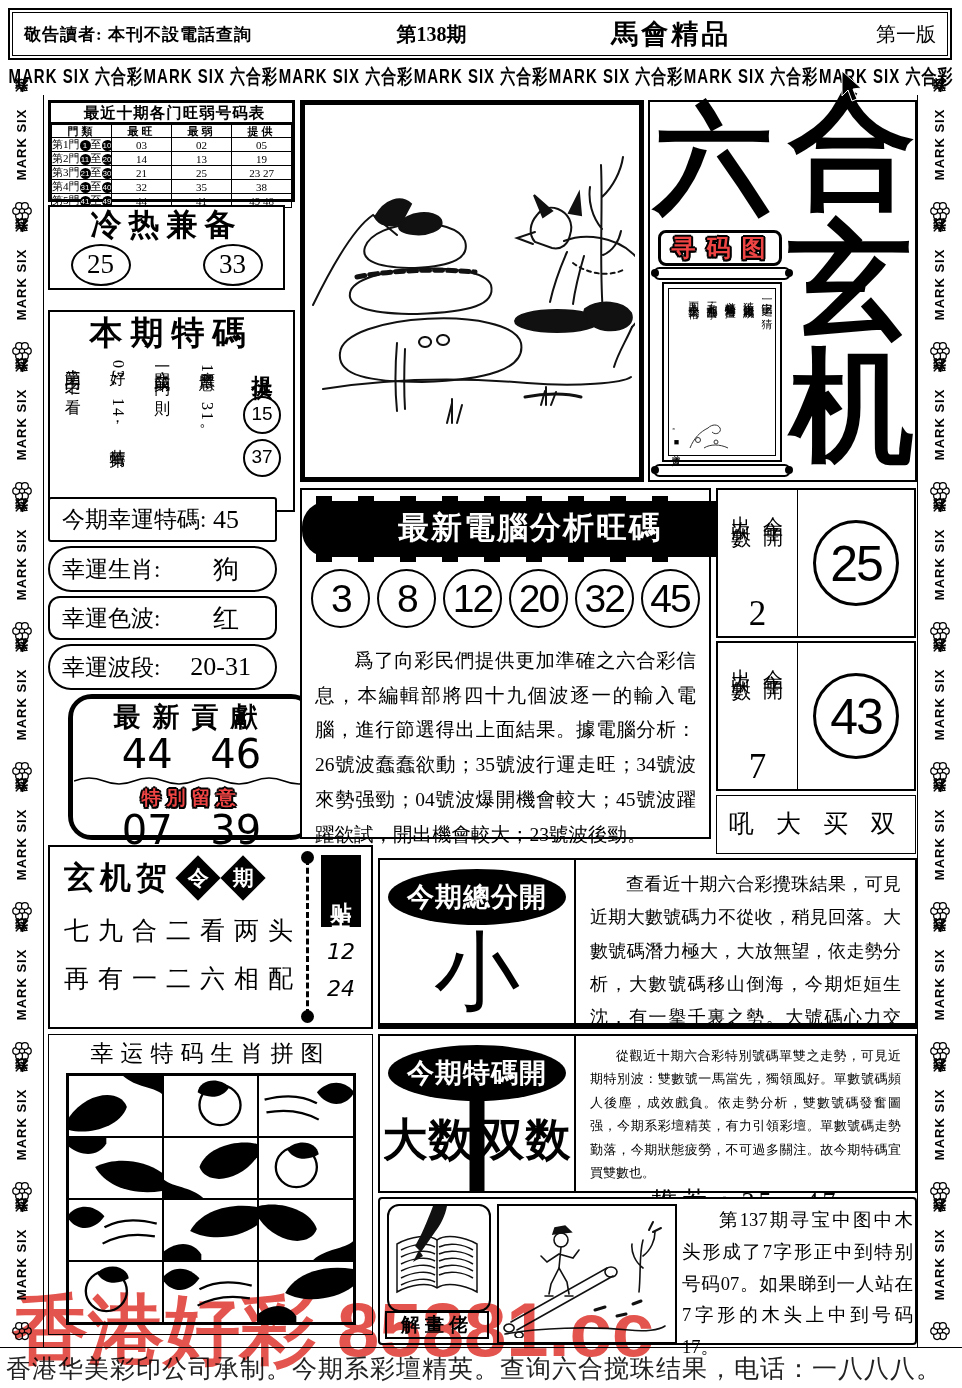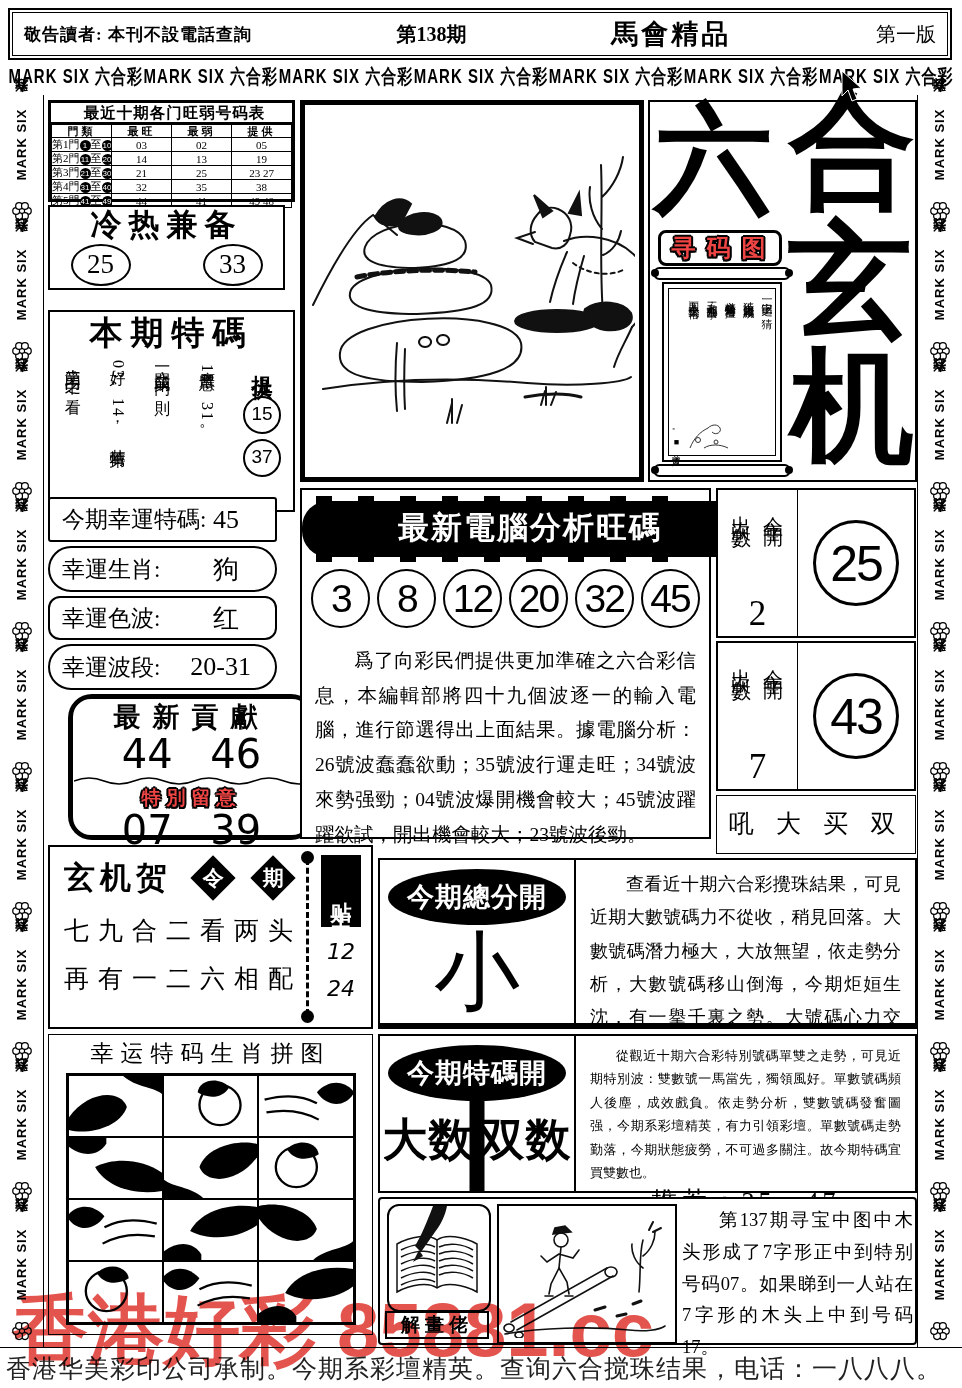--- a/index.html
+++ b/index.html
@@ -67,21 +67,21 @@
   #contrib .c-title{font-size:27px;font-weight:bold;text-align:center;letter-spacing:12px;line-height:32px;}
   .numrow{display:flex;justify-content:space-around;padding:0 30px;
           font-family:"DejaVu Sans",sans-serif;font-size:40px;line-height:42px;}
   .outline-text{color:#ef4444;font-weight:bold;
     text-shadow:-1.5px -1.5px 0 #000,1.5px -1.5px 0 #000,-1.5px 1.5px 0 #000,1.5px 1.5px 0 #000,
                 0 -2px 0 #000,0 2px 0 #000,-2px 0 0 #000,2px 0 0 #000;}
   #contrib .c-note{font-size:19px;text-align:center;letter-spacing:6px;line-height:22px;}
   
   #xuanji{left:48px;top:845px;width:325px;height:184px;display:flex;}
   #xuanji .xj-main{flex:1;padding:10px 0 0 14px;}
-  .xj-line1{display:flex;align-items:center;gap:22px;}
+  .xj-line1{display:flex;align-items:center;gap:7px;}
   .xj-t{font-size:31px;font-weight:900;letter-spacing:5px;}
   .diamond{width:32px;height:32px;background:#000;transform:rotate(45deg);display:flex;
            align-items:center;justify-content:center;margin:0 3px;}
   .diamond span{transform:rotate(-45deg);color:#fff;font-size:21px;font-weight:bold;}
   .xj-line{font-size:25px;letter-spacing:9px;margin-top:15px;white-space:nowrap;}
   .dash-divider{border-left:3px dashed #000;margin:12px 2px 12px 4px;position:relative;}
   .dash-divider::before,.dash-divider::after{content:"";position:absolute;left:-8px;width:13px;
            height:13px;background:#000;border-radius:50%;}
   .dash-divider::before{top:-8px;} .dash-divider::after{bottom:-8px;}
   #xuanji .xj-tips{width:64px;display:flex;flex-direction:column;align-items:center;padding-top:8px;}

